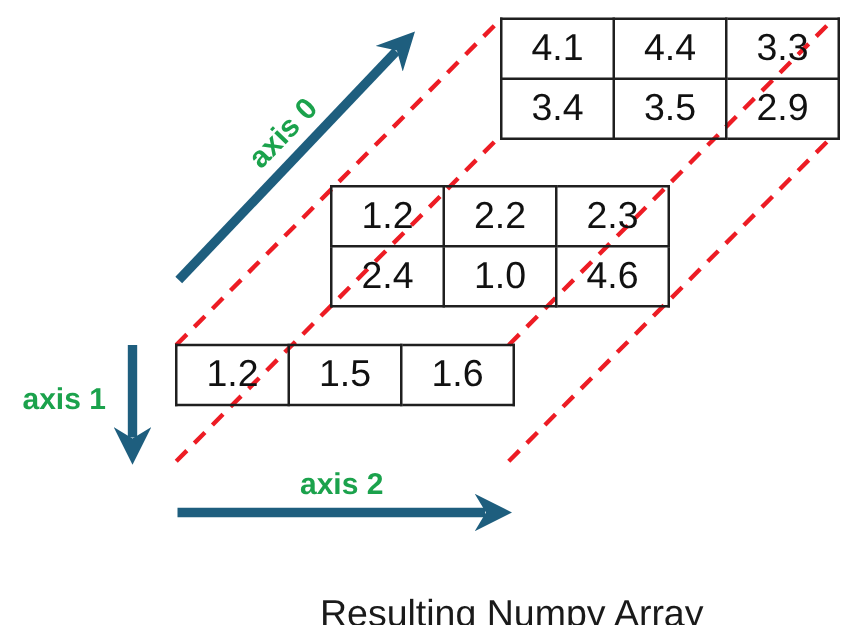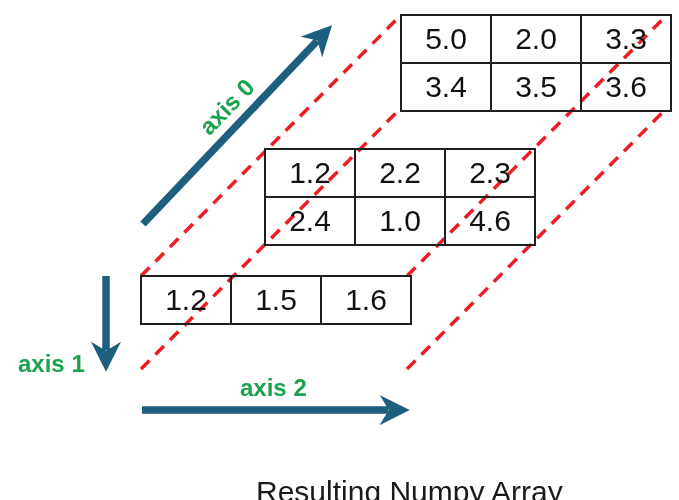--- a/index.html
+++ b/index.html
@@ -40,21 +40,21 @@
     position:absolute;
     color:var(--axis-label);
     font-size:24px;font-weight:bold;
     white-space:nowrap;
   }
   #axis0-label{
     left:167px;top:91px;width:120px;height:32px;
     line-height:32px;text-align:center;
     transform:rotate(-46deg);
   }
-  #axis1-label{left:18px;top:306px;margin-top:44px;}
+  #axis1-label{left:18px;top:306px;}
   #axis2-label{left:240px;top:374px;}
   .caption{
     position:absolute;
     left:256px;top:455px;
     font-size:30px;color:var(--caption);
     white-space:nowrap;
     margin-top:20px;
   }
 </style>
 </head>
@@ -75,28 +75,28 @@
     <line class="dash-line" x1="407" y1="369" x2="667" y2="108"></line>
 
     <line class="axis-arrow" x1="143" y1="224" x2="317" y2="41" marker-end="url(#stealth)"></line>
     <line class="axis-arrow" x1="106" y1="276" x2="106" y2="350" marker-end="url(#stealth)"></line>
     <line class="axis-arrow" x1="142" y1="410" x2="388" y2="410" marker-end="url(#stealth)"></line>
   </svg>
 
   <table class="grid" style="left:400px;top:14px;">
     <tbody>
         <tr>
-      <td>5.0</td>
-      <td>2.0</td>
+      <td>4.1</td>
+      <td>4.4</td>
       <td>3.3</td>
     </tr>
     <tr>
       <td>3.4</td>
       <td>3.5</td>
-      <td>3.6</td>
+      <td>2.9</td>
     </tr>
   </tbody>
     </table>
 
   <table class="grid" style="left:264px;top:148px;">
     <tbody>
         <tr>
       <td>1.2</td>
       <td>2.2</td>
       <td>2.3</td>

